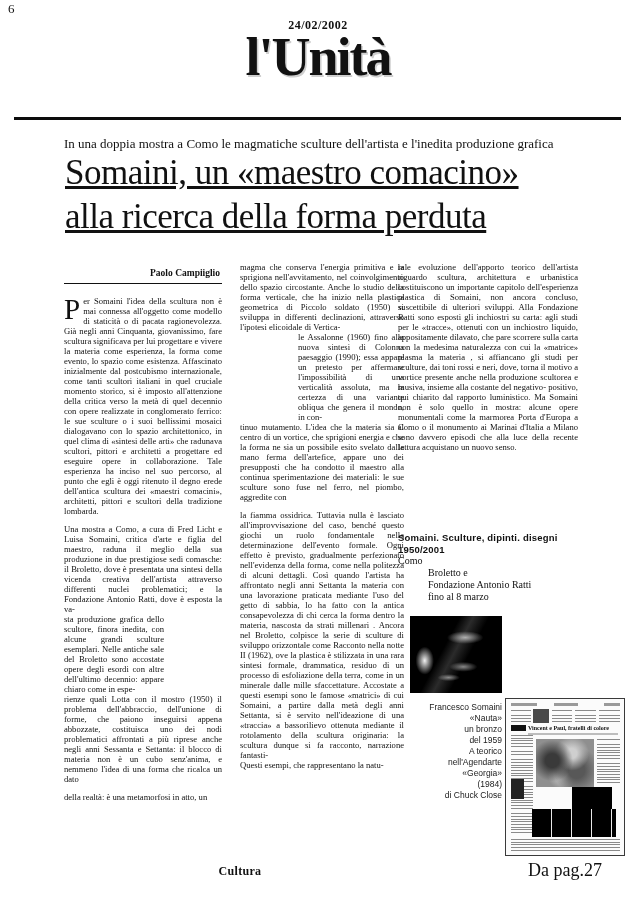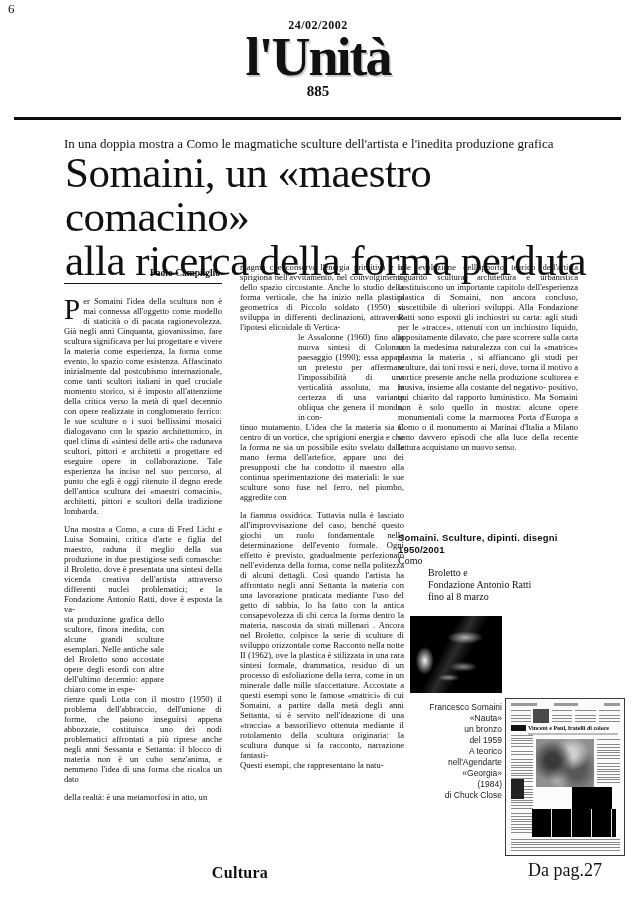--- a/index.html
+++ b/index.html
@@ -11,21 +11,21 @@
   }
   .folio { position:absolute; left:8px; top:1px; font-size:13px; }
   .masthead { position:absolute; left:0; top:18px; width:636px; text-align:center; }
   .mh-date { font-size:12px; font-weight:bold; letter-spacing:.5px; }
   .mh-logo { font-size:54px; font-weight:bold; letter-spacing:-2px; line-height:56px; margin-top:-4px;
              text-shadow:1.5px 1.5px 0 #cfcfcf; }
   .mh-issue { font-size:15px; font-weight:bold; margin-top:-2px; }
   .toprule { position:absolute; left:14px; top:117px; width:607px; height:3px; background:#0c0c0c; }
   .kicker { position:absolute; left:64px; top:136px; width:520px; font-size:13px; }
   .headline { position:absolute; left:65px; top:151px; width:540px;
-              font-size:43px; line-height:44px; letter-spacing:-.5px; }
+              font-size:35px; line-height:44px; letter-spacing:-.5px;text-decoration:underline; }
   
   .col { position:absolute; font-size:8.6px; line-height:10px; text-align:justify; }
   .col p { text-align:justify; }
   .col1 { left:64px;  top:268px; width:158px; }
   .col2 { left:240px; top:262px; width:164px; }
   .col3 { left:398px; top:262px; width:180px; }
   .byline { text-align:right; font-weight:bold; font-size:9.5px; padding-right:2px; }
   .byrule { border-bottom:1.5px solid #111; margin:5px 0 12px 0; }
   .dropcap { float:left; font-size:29px; line-height:25px; padding:1px 3px 0 0; }
   .gap { margin-top:8px; }
@@ -64,35 +64,34 @@
       radial-gradient(circle at 62% 30%, #cfcfcf 0 10%, rgba(0,0,0,0) 35%),
       radial-gradient(circle at 70% 65%, #585858 0 16%, rgba(0,0,0,0) 45%),
       radial-gradient(circle at 45% 75%, #bdbdbd 0 10%, rgba(0,0,0,0) 30%);
   }
   .t-black1 { position:absolute; left:66px; top:88px; width:40px; height:22px; background:#000; }
   .t-black2 { position:absolute; left:26px; top:110px; width:84px; height:28px; background:#000;
               background-image:repeating-linear-gradient(to right, rgba(0,0,0,0) 0 19px, #e8e8e8 19px 20px); }
   .t-imgL { position:absolute; left:5px; top:80px; width:13px; height:20px; background:#222; }
   
   .section-foot { position:absolute; left:160px; top:864px; width:160px; text-align:center;
-                  font-size:16px; font-weight:bold; letter-spacing:.3px; }
+                  font-size:12px; font-weight:bold; letter-spacing:.3px; }
   .pageref { position:absolute; left:505px; top:860px; width:120px; text-align:center;
              font-size:18px; font-weight:normal; }
 </style>
 </head>
 <body>
 
 <div class="page">
 
   <div class="folio">6</div>
 
   <div class="masthead">
     <div class="mh-date">24/02/2002</div>
     <div class="mh-logo">l'Unità</div>
-    <div class="mh-issue">885</div>
   </div>
 
   <div class="toprule"></div>
 
   <div class="kicker">In una doppia mostra a Como le magmatiche sculture dell'artista e l'inedita produzione grafica</div>
 
   <div class="headline">
     <div>Somaini, un «maestro comacino»</div>
     <div>alla ricerca della forma perduta</div>
   </div>

